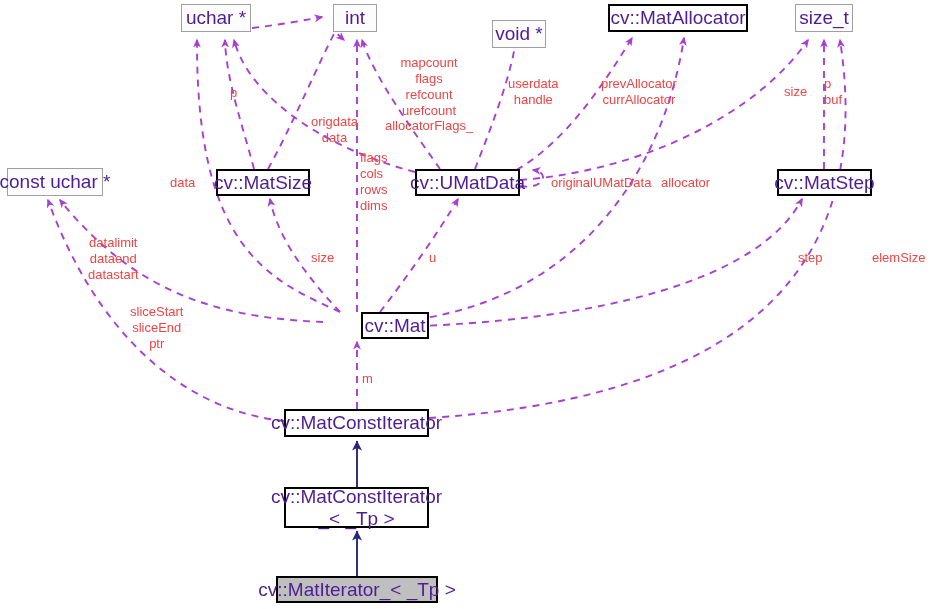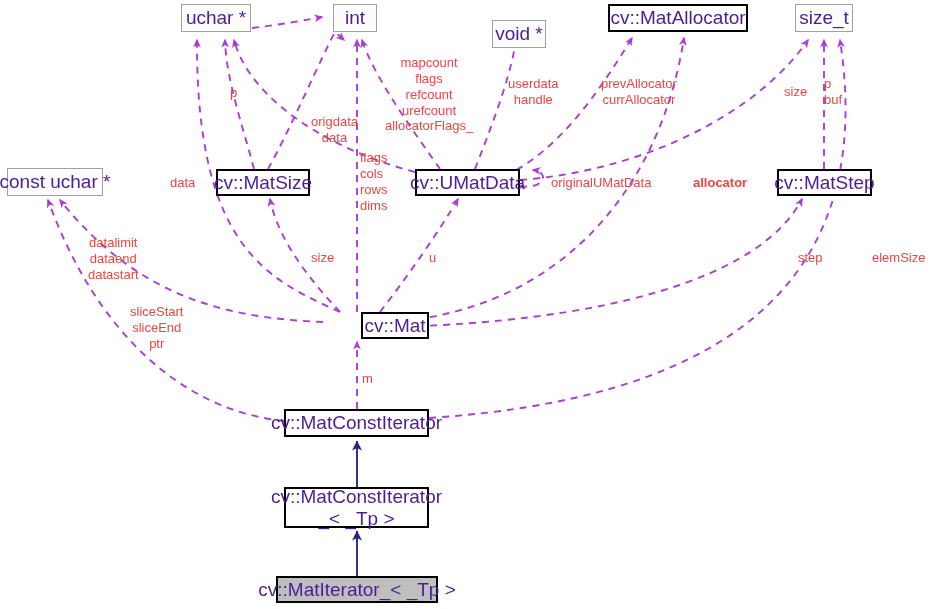--- a/index.html
+++ b/index.html
@@ -177,21 +177,21 @@
 
   <div class="edge-label el-c" style="left:170px;top:175px;">data</div>
 
   <div class="edge-label el-l" style="left:360px;top:150px;">flags
 cols
 rows
 dims</div>
 
   <div class="edge-label el-l" style="left:551px;top:175px;">originalUMatData</div>
 
-  <div class="edge-label el-l" style="left:693px;top:175px;font-weight:bold;">allocator</div>
+  <div class="edge-label el-l" style="left:661px;top:175px;">allocator</div>
 
   <div class="edge-label el-c" style="left:88px;top:235px;">datalimit
 dataend
 datastart</div>
 
   <div class="edge-label el-c" style="left:311px;top:250px;">size</div>
 
   <div class="edge-label el-c" style="left:429px;top:250px;">u</div>
 
   <div class="edge-label el-c" style="left:782px;top:250px;margin-left:16px;">step</div>

